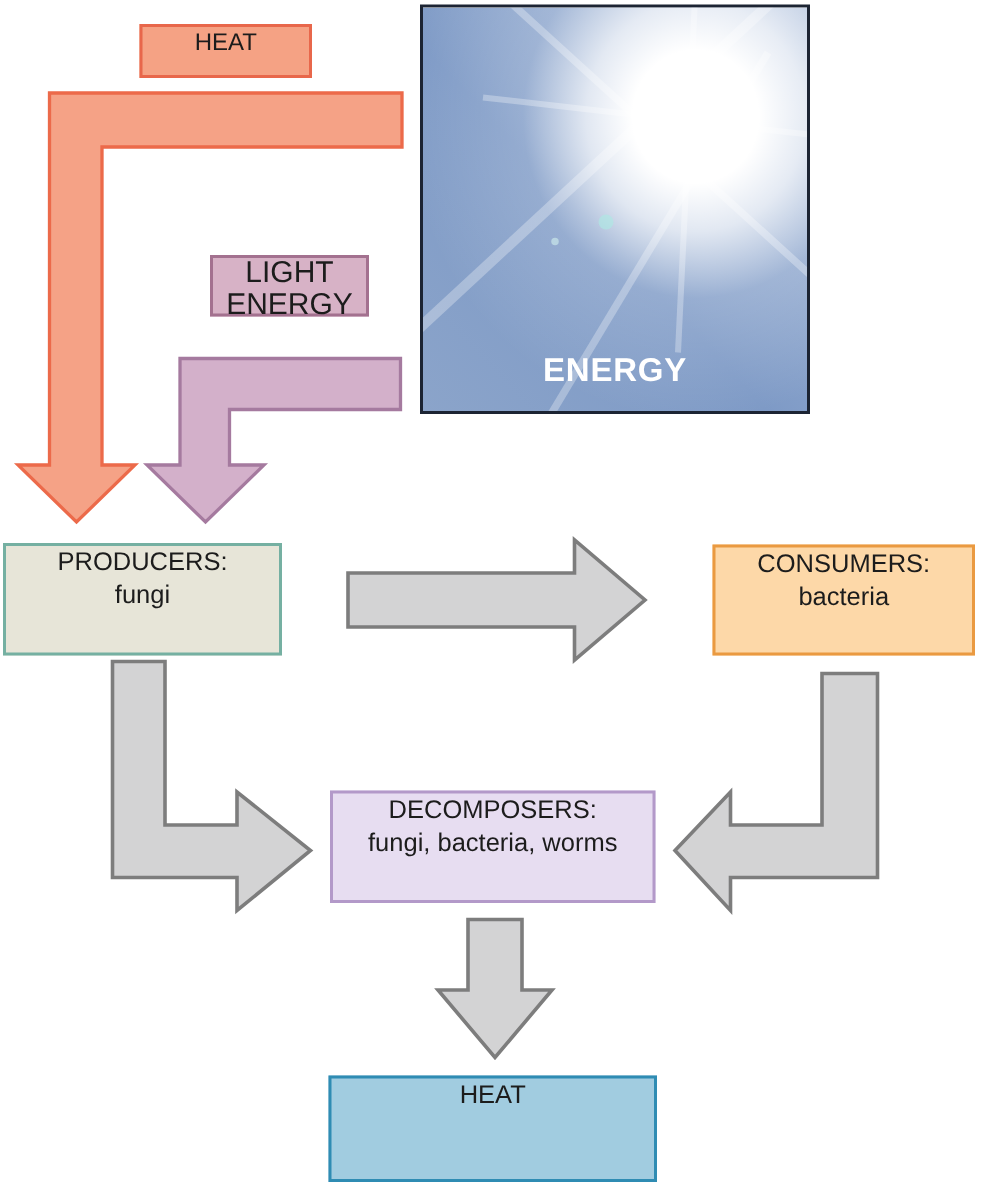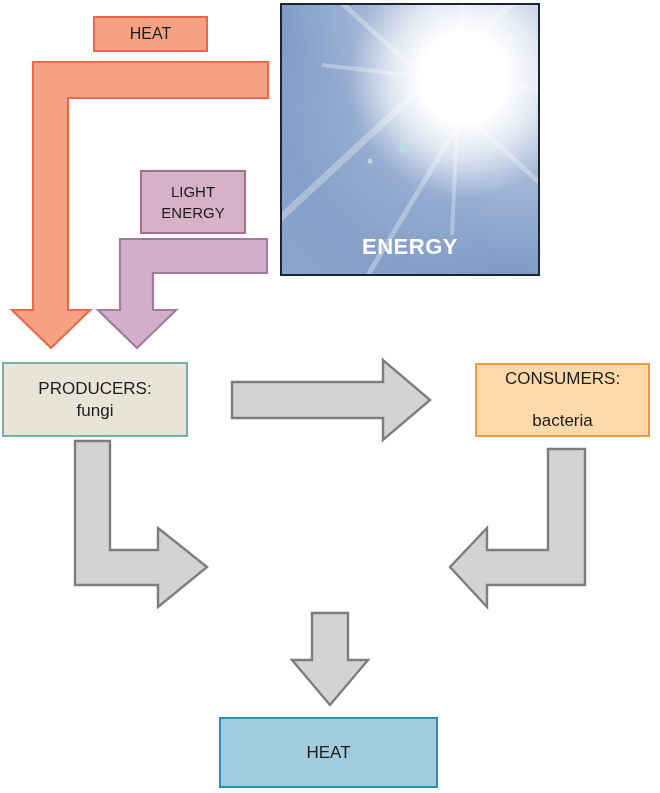--- a/index.html
+++ b/index.html
@@ -15,31 +15,31 @@
   .poly-orange { fill: #f5a286; stroke: #ec6a4a; stroke-width: 2.2; }
   .poly-mauve  { fill: #d3b0ca; stroke: #a57a9f; stroke-width: 2.2; }
   .poly-gray   { fill: #d3d3d4; stroke: #7d7d7d; stroke-width: 2.4; }
 
   .box {
     position: absolute;
     box-sizing: border-box;
     display: flex;
     flex-direction: column;
     align-items: center;
-    justify-content: center;
+    justify-content: flex-start;
     text-align: center;
     color: #1c1c1c;
     font-size: 17px;
     line-height: 22px;
     z-index: 2;
   }
   .box-heat-top    { left: 93px;  top: 16px;  width: 115px; height: 36px; background: #f5a284; border: 2px solid #e8674b; font-size: 16px; }
-  .box-light       { left: 140px; top: 170px; width: 106px; height: 64px; background: #d7b2c6; border: 2px solid #a3718f; font-size: 15px; line-height: 21px; }
+  .box-light       { left: 140px; top: 170px; width: 106px; height: 41px; background: #d7b2c6; border: 2px solid #a3718f; font-size: 20px; line-height: 21px; }
   .box-producers   { left: 2px;   top: 362px; width: 186px; height: 75px; background: #e7e5d8; border: 2px solid #75b0a2; }
-  .box-consumers   { left: 475px; top: 363px; width: 175px; height: 74px; background: #fdd8a8; border: 2px solid #ea9a41; gap: 20px; }
+  .box-consumers   { left: 475px; top: 363px; width: 175px; height: 74px; background: #fdd8a8; border: 2px solid #ea9a41; }
   .box-decomposers { left: 220px; top: 527px; width: 217px; height: 75px; background: #e7ddf1; border: 2px solid #b399c9; }
   .box-heat-bottom { left: 219px; top: 717px; width: 219px; height: 71px; background: #a1cce0; border: 2px solid #2f8cb3; }
 
   .sun {
     position: absolute;
     left: 280px; top: 3px;
     width: 260px; height: 273px;
     box-sizing: border-box;
     border: 2px solid #1c2433;
     overflow: hidden;
@@ -115,18 +115,22 @@
   <div class="box box-producers">
     <span>PRODUCERS:</span>
     <span>fungi</span>
   </div>
 
   <div class="box box-consumers">
     <span>CONSUMERS:</span>
     <span>bacteria</span>
   </div>
 
+  <div class="box box-decomposers">
+    <span>DECOMPOSERS:</span>
+    <span>fungi, bacteria, worms</span>
+  </div>
 
   <div class="box box-heat-bottom">
     <span>HEAT</span>
   </div>
 
 </div>
 
 </body></html>

